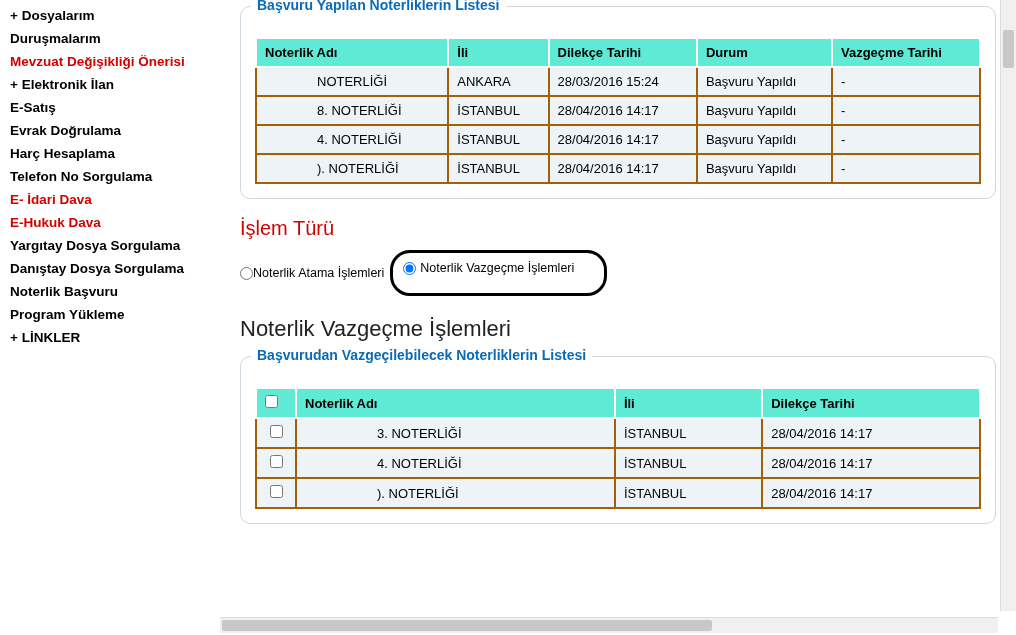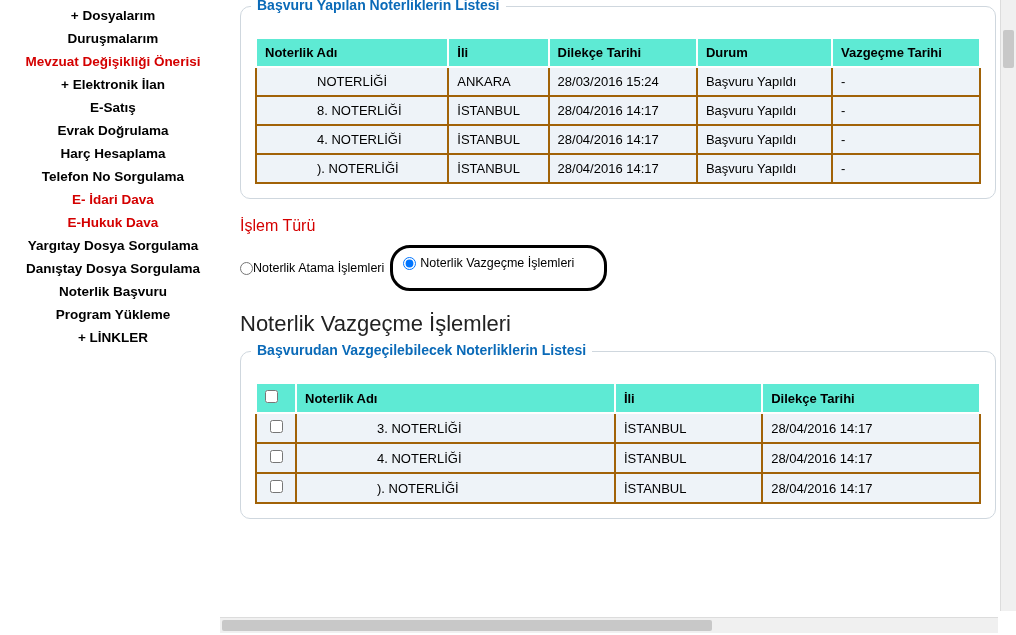--- a/index.html
+++ b/index.html
@@ -12,21 +12,20 @@
       width: 1016px;
       height: 635px;
       overflow: hidden;
       position: relative;
     }
     .sidebar {
       width: 220px;
       padding: 4px 4px 4px 10px;
       background: #fff;
       flex-shrink: 0;
-      text-align: center;
     }
     .sidebar-item {
       padding: 4px 0;
       font-size: 13.5px;
       font-weight: bold;
       cursor: pointer;
       color: #000;
     }
     .sidebar-item.highlight { color: #d40000; }
     .main {
@@ -66,21 +65,21 @@
       border: 2px solid #fff;
       font-weight: bold;
     }
     table.data td {
       background: #eef3f8;
       padding: 6px 8px;
       border: 2px solid #a16207;
     }
     .section-header {
       color: #d40000;
-      font-size: 16px;
+      font-size: 20px;
       font-weight: normal;
       margin: 8px 0 10px 0;
     }
     .radio-row {
       display: flex;
       align-items: center;
       margin-bottom: 20px;
       font-size: 12.5px;
     }
     .radio-row label { margin-right: 6px; }

